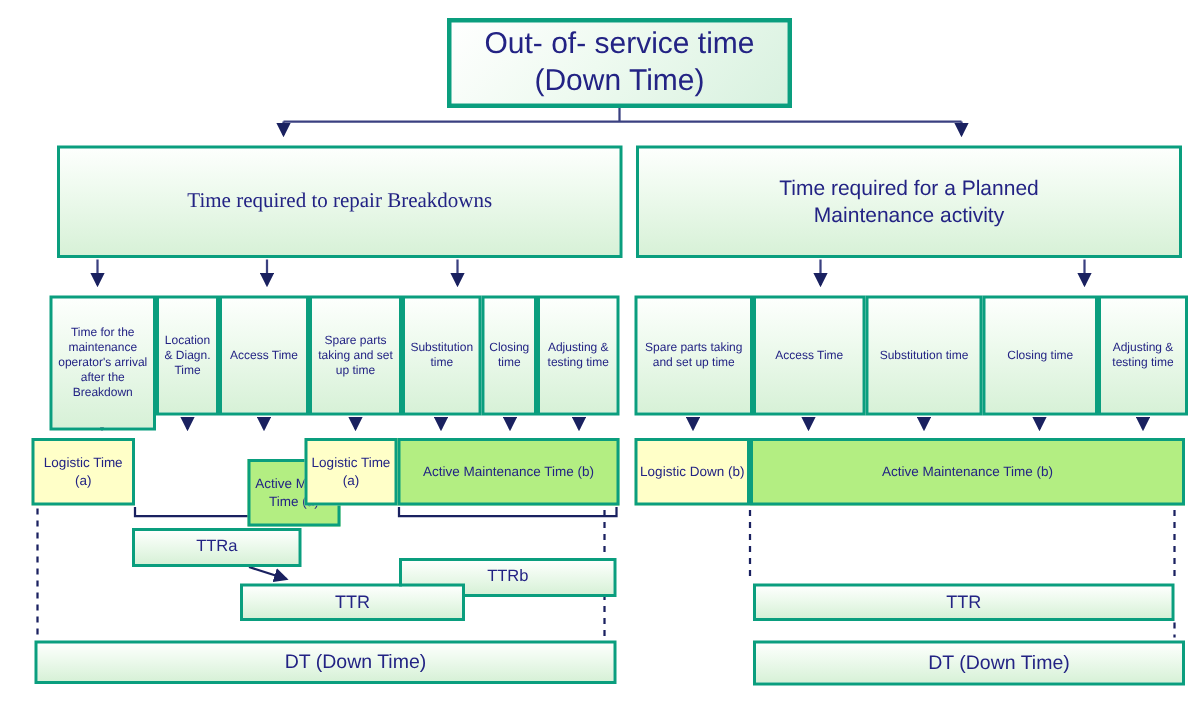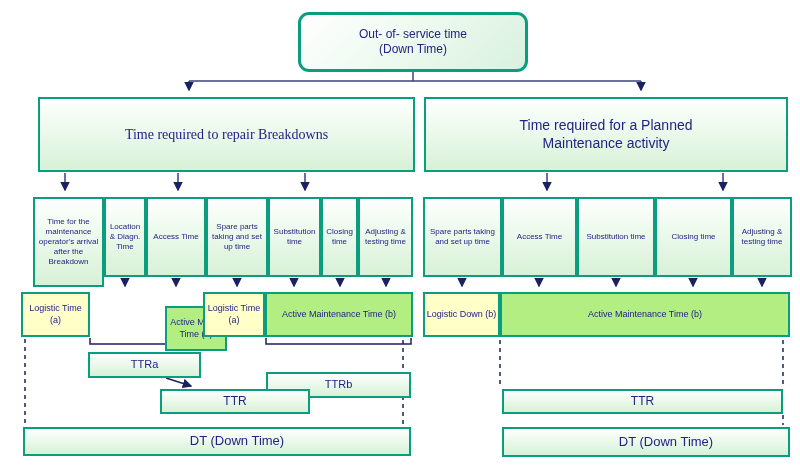--- a/index.html
+++ b/index.html
@@ -9,21 +9,21 @@
   }
   svg.lines { position:absolute; left:0; top:0; pointer-events:none; }
   .box {
     position:absolute; box-sizing:border-box;
     border:2px solid #0a9e7e;
     display:flex; align-items:center; justify-content:center;
     text-align:center; color:#232384;
     background:linear-gradient(to bottom, #fdfffd 0%, #eefaee 40%, #d7f1d7 100%);
     line-height:1.25;
   }
-  .top-box { border-width:3px; background:linear-gradient(135deg,#ffffff 0%,#eefaf0 45%,#d8f1df 100%); font-size:12px;border-radius:11px; }
+  .top-box { border-width:3px; background:linear-gradient(135deg,#ffffff 0%,#eefaf0 45%,#d8f1df 100%); font-size:20px; }
   .top-box .l { display:block; }
   .header-box { font-size:14px; }
   .phase { font-size:8px; padding:1px; }
   .bar { font-size:9px; padding:1px; }
   .bar-yellow { background:#ffffc8; }
   .bar-blue   { background:#bfe4f0; }
   .bar-green  { background:#b3ee82; }
   .ttr-small { font-size:11px; }
   .ttr-big   { font-size:12px; }
   .dt-box    { font-size:13px;padding-left:40px; }

